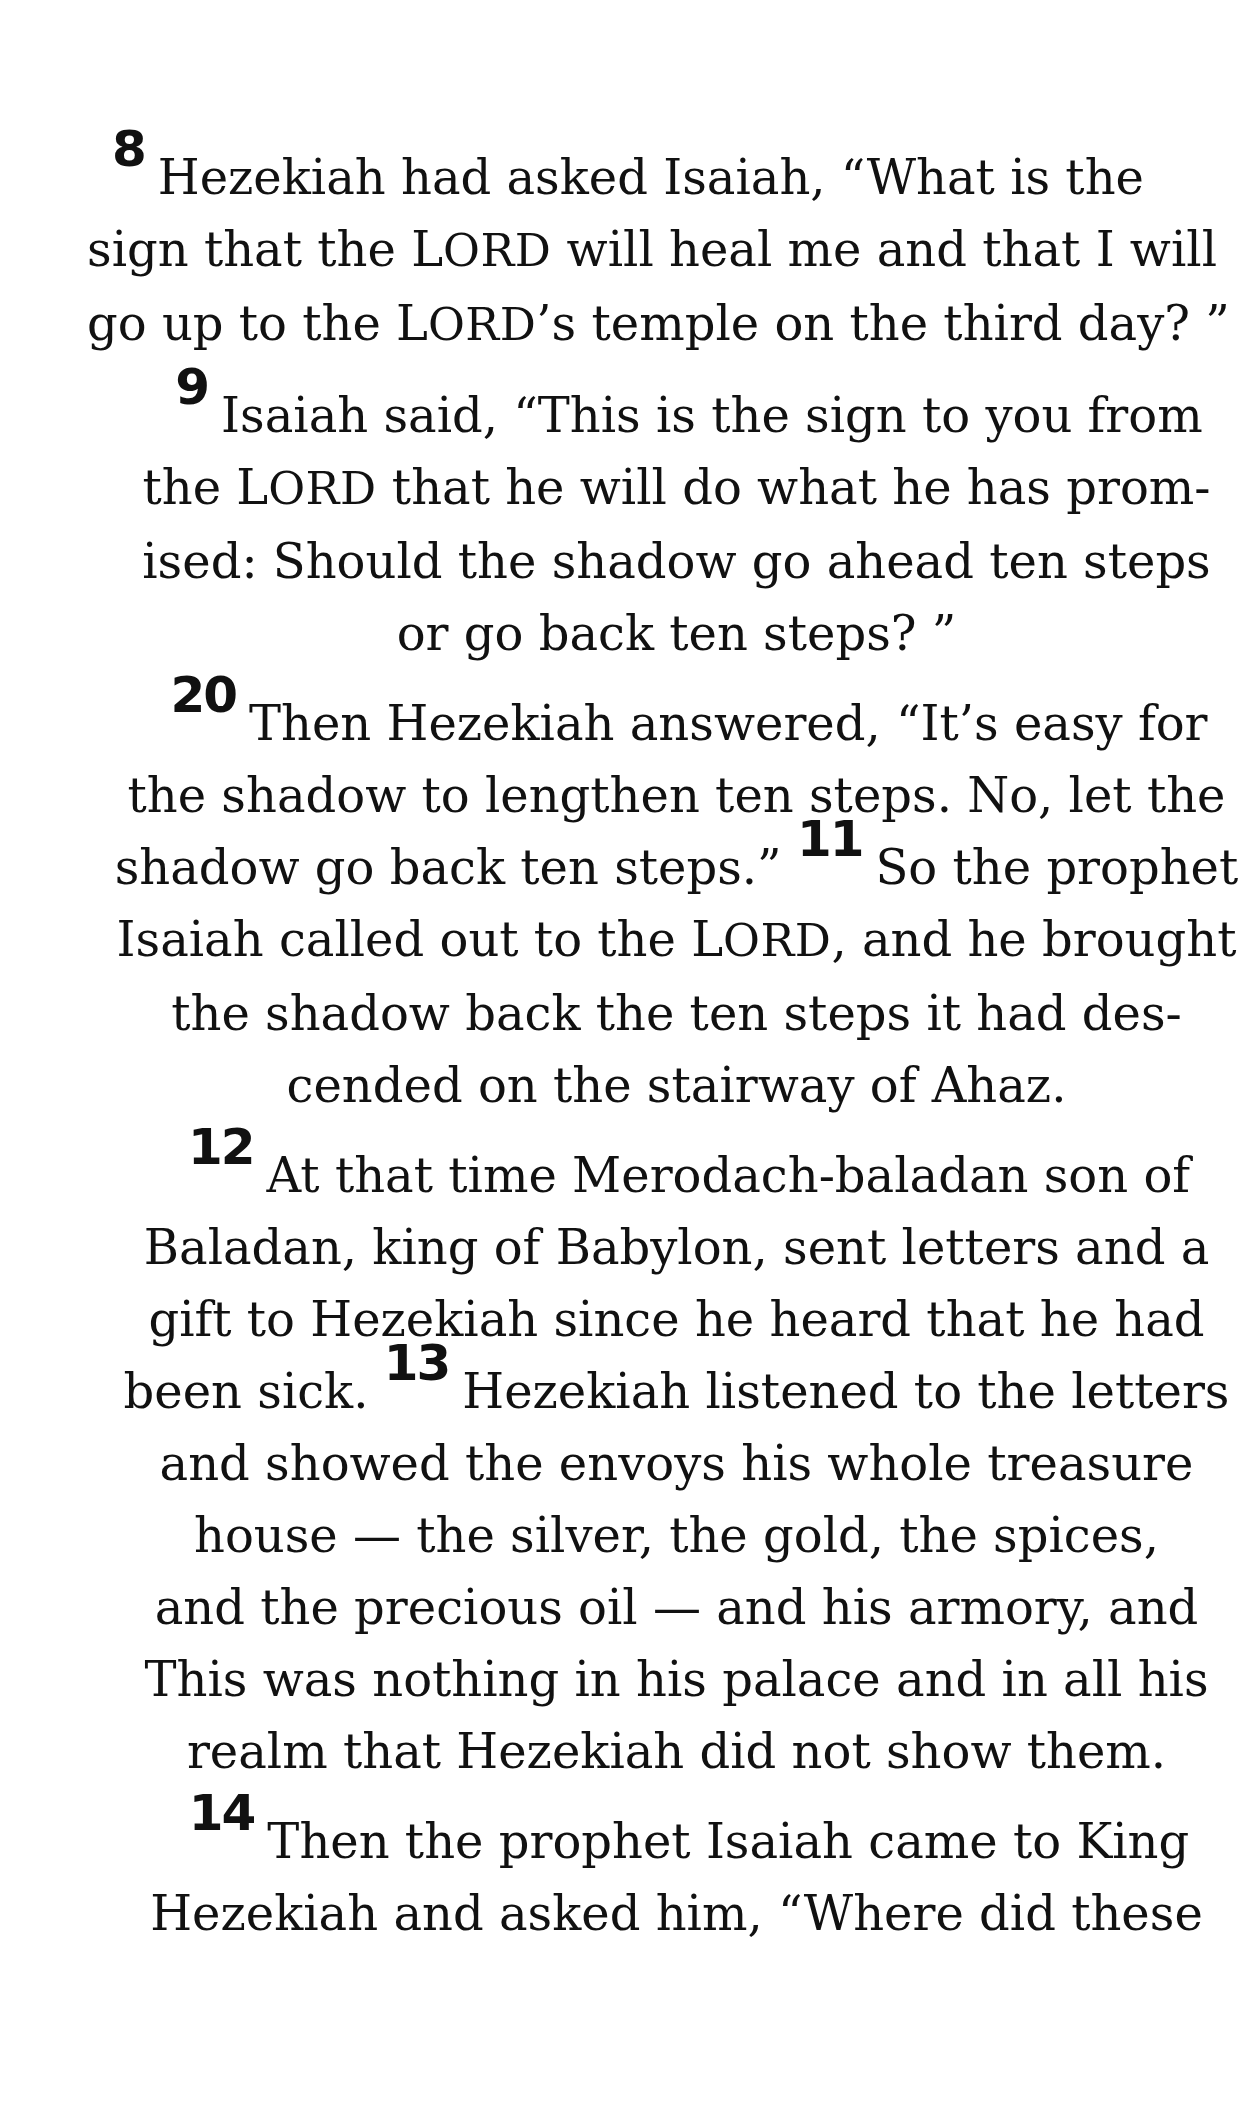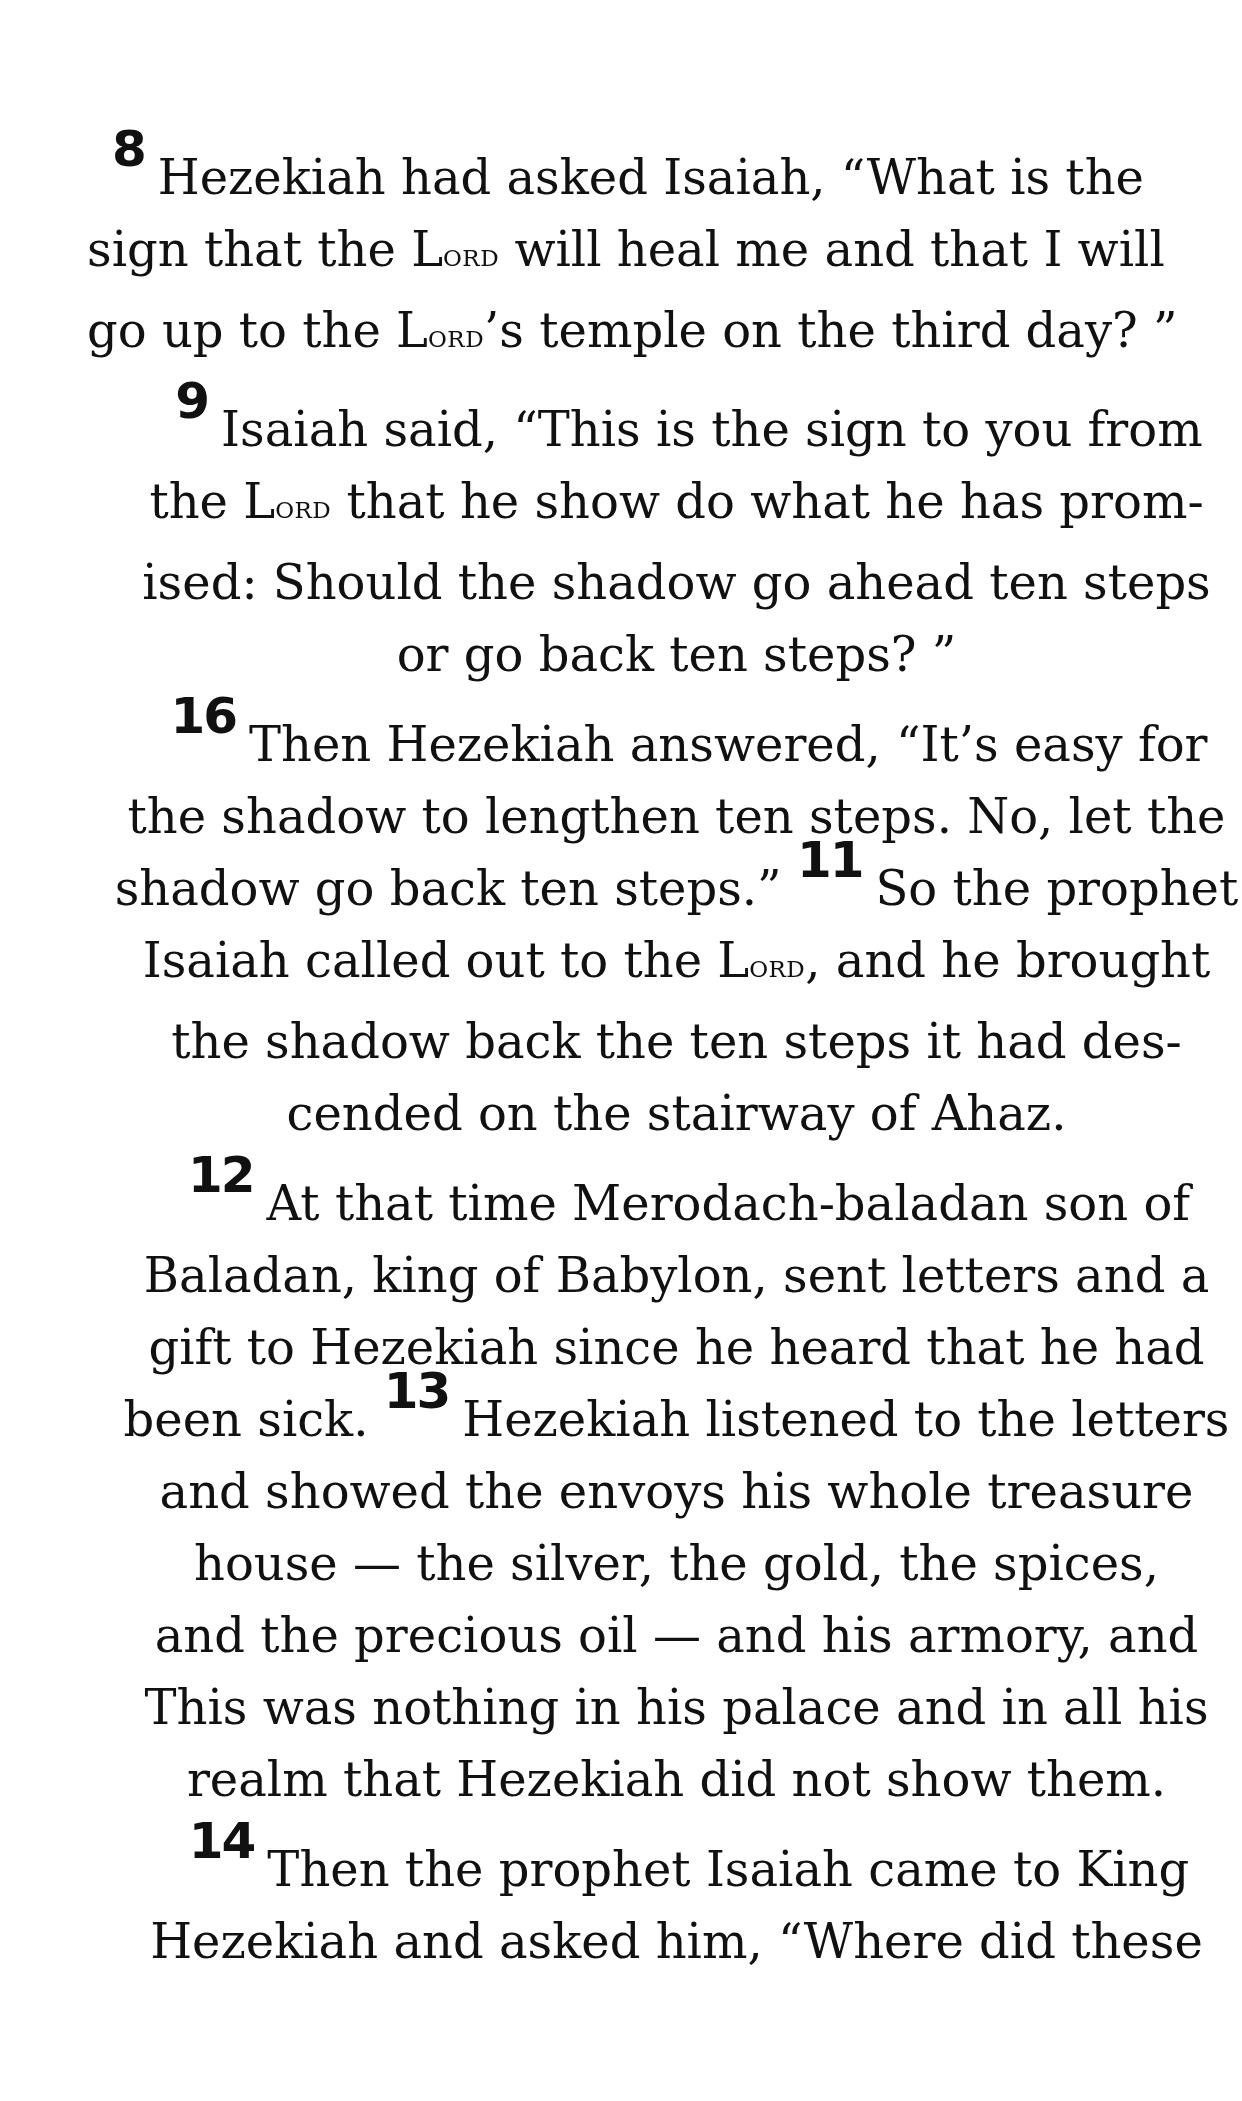--- a/index.html
+++ b/index.html
@@ -32,42 +32,42 @@
     font-weight: 700;
     font-size: 50px;
     letter-spacing: -2px;
     line-height: 1;
     position: relative;
     top: -28px;
     margin-right: 13px;
   }
   .sc { }
   .sc-rest {
-    font-size: 23px;
+    font-size: 45px;
     letter-spacing: 0.5px;
   }
 </style>
 </head>
 <body style="background: rgb(255, 255, 255); color: rgb(17, 17, 17);">
 
 <main class="page">
   <article class="scripture">
       <div class="para">
         <div class="line"><span class="v">8</span><span class="t">Hezekiah had asked Isaiah, “What is the</span></div>
         <div class="line"><span class="t">sign that the </span><span class="sc">L<span class="sc-rest">ORD</span></span><span class="t"> will heal me and that I will</span></div>
         <div class="line"><span class="t">go up to the </span><span class="sc">L<span class="sc-rest">ORD</span></span><span class="t">’s temple on the third day? ”</span></div>
       </div>
       <div class="para">
         <div class="line"><span class="v">9</span><span class="t">Isaiah said, “This is the sign to you from</span></div>
-        <div class="line"><span class="t">the </span><span class="sc">L<span class="sc-rest">ORD</span></span><span class="t"> that he show do what he has prom-</span></div>
+        <div class="line"><span class="t">the </span><span class="sc">L<span class="sc-rest">ORD</span></span><span class="t"> that he will do what he has prom-</span></div>
         <div class="line"><span class="t">ised: Should the shadow go ahead ten steps</span></div>
         <div class="line"><span class="t">or go back ten steps? ”</span></div>
       </div>
       <div class="para">
-        <div class="line"><span class="v">16</span><span class="t">Then Hezekiah answered, “It’s easy for</span></div>
+        <div class="line"><span class="v">20</span><span class="t">Then Hezekiah answered, “It’s easy for</span></div>
         <div class="line"><span class="t">the shadow to lengthen ten steps. No, let the</span></div>
         <div class="line"><span class="t">shadow go back ten steps.” </span><span class="v">11</span><span class="t">So the prophet</span></div>
         <div class="line"><span class="t">Isaiah called out to the </span><span class="sc">L<span class="sc-rest">ORD</span></span><span class="t">, and he brought</span></div>
         <div class="line"><span class="t">the shadow back the ten steps it had des-</span></div>
         <div class="line"><span class="t">cended on the stairway of Ahaz.</span></div>
       </div>
       <div class="para">
         <div class="line"><span class="v">12</span><span class="t">At that time Merodach-baladan son of</span></div>
         <div class="line"><span class="t">Baladan, king of Babylon, sent letters and a</span></div>
         <div class="line"><span class="t">gift to Hezekiah since he heard that he had</span></div>

